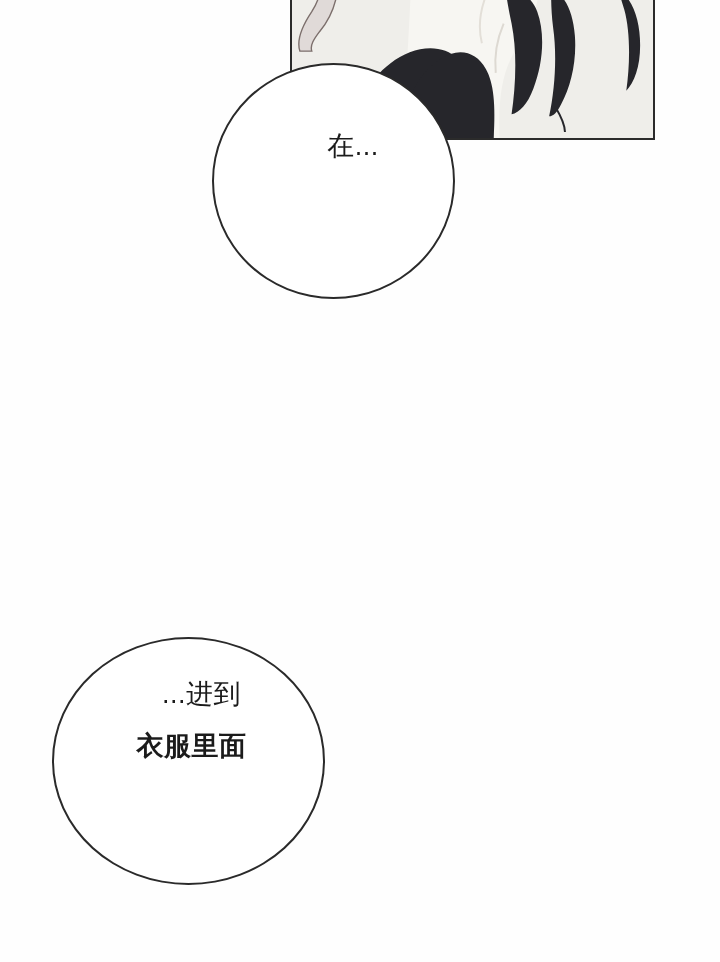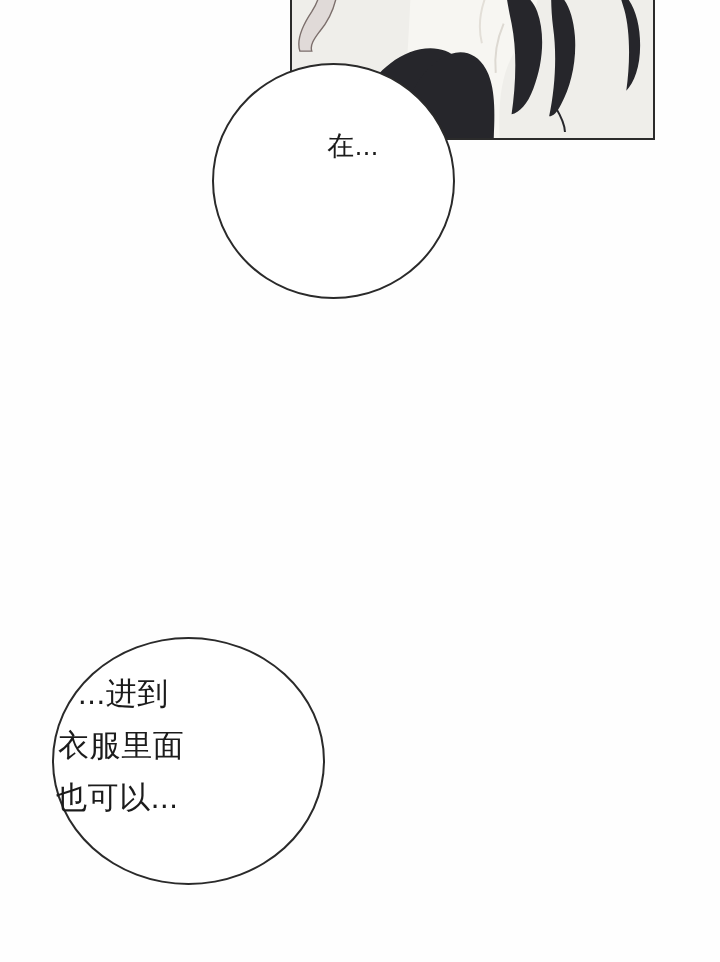--- a/index.html
+++ b/index.html
@@ -85,26 +85,26 @@
     font-size: 27px;
     line-height: 42px;
   }
   .text-top .line-1 { text-align: center; padding-left: 22px; }
   .text-top .line-2 { text-align: center; padding-left: 30px; }
 
   .text-bottom {
     left: 52px;
     top: 668px;
     width: 273px;
-    text-align: left;
-    font-size: 31px;
+    text-align: center;
+    font-size: 27px;
     line-height: 52px;
   }
   .text-bottom .line-1 { padding-left: 26px; }
-  .text-bottom .line-2 { padding-left: 6px; }
+  .text-bottom .line-2 { padding-left: 6px; font-weight: bold; }
   .text-bottom .line-3 { padding-left: 4px; }
 </style>
 </head>
 <body>
 
 <div id="page">
 
   <div class="panel">
     <svg class="panel-art" viewBox="0 0 365 150" preserveAspectRatio="none">
       <rect x="0" y="0" width="365" height="150" fill="#efeeea"></rect>
@@ -131,16 +131,15 @@
 
   <div class="bubble bubble-top"></div>
   <div class="bubble-text text-top">
     <span class="line line-1">在...</span>
   </div>
 
   <div class="bubble bubble-bottom"></div>
   <div class="bubble-text text-bottom">
     <span class="line line-1">...进到</span>
     <span class="line line-2">衣服里面</span>
-    <span class="line line-3">也可以...</span>
   </div>
 
 </div>
 
 </body></html>

